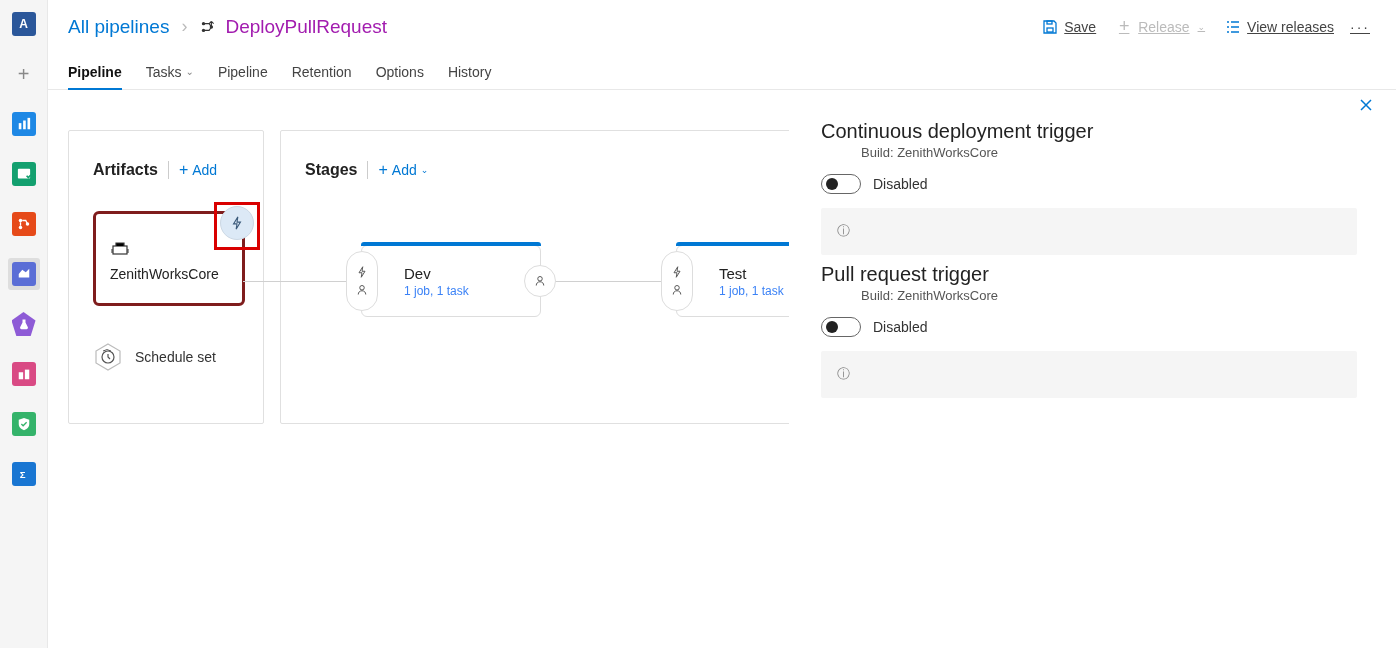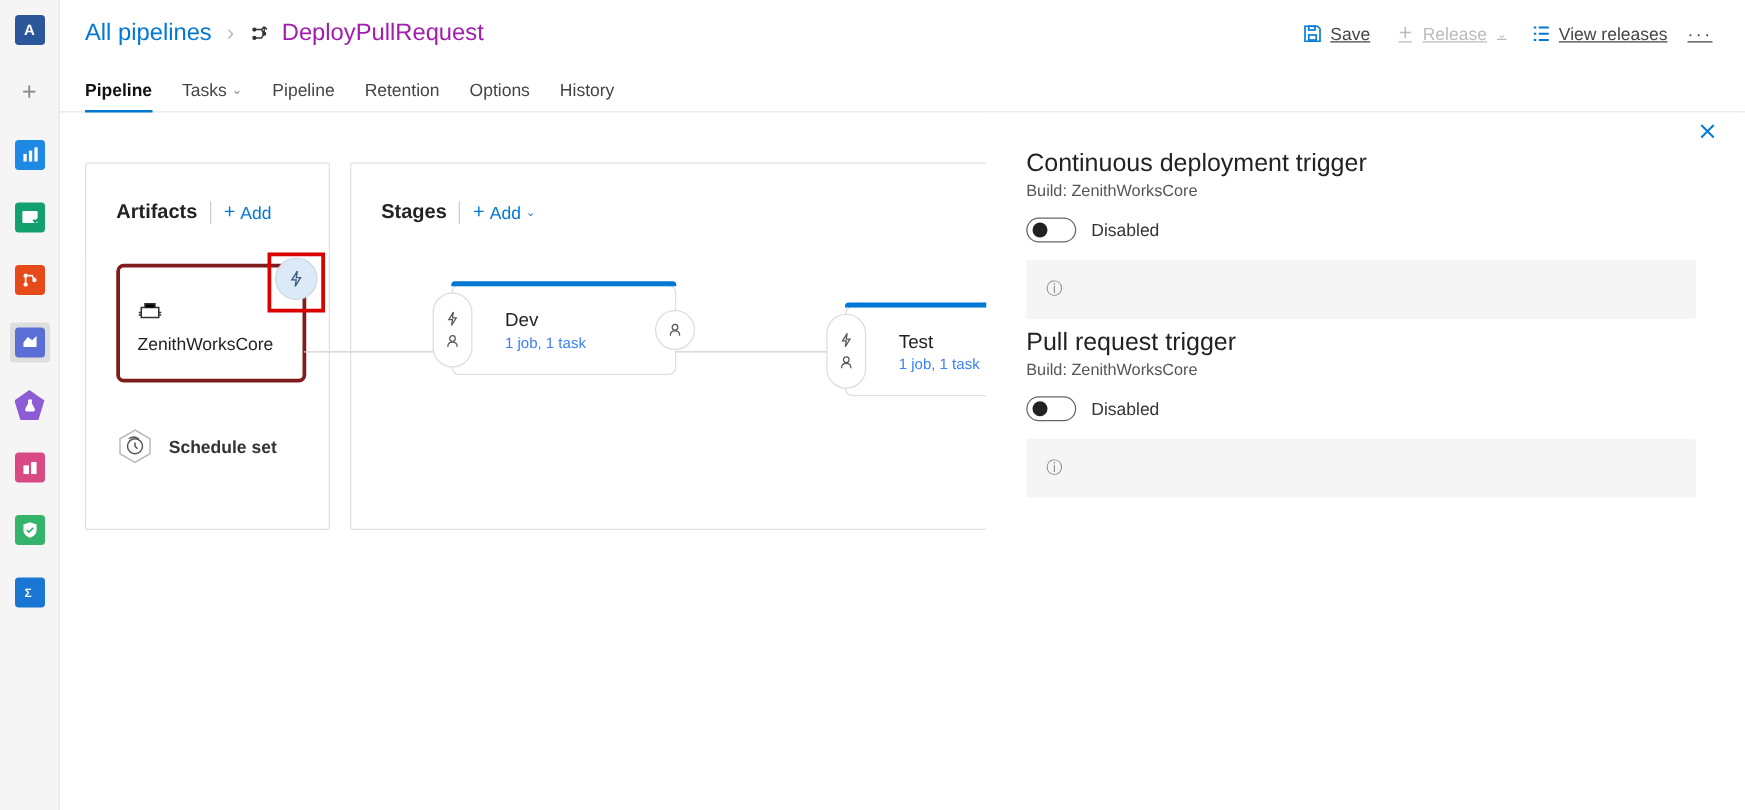--- a/index.html
+++ b/index.html
@@ -43,38 +43,38 @@
   .section-title { font-size: 16px; font-weight: 600; color:#222;}
   .section-sep { width:1px; height:18px; background:#ccc;}
   .section-add { color:#0078d4; font-size:14px; display:flex; align-items:center; gap:4px; cursor:pointer;}
   
   .artifact-card { border:3px solid #7f1d1d; border-radius:6px; height:95px; width:152px; position: relative; padding: 26px 14px 0 14px; background: #fff;}
   .artifact-card .trigger-btn { position:absolute; top: -8px; right: -12px; width:34px; height:34px; border-radius:50%; background:#dce9f6; border:1px solid #ccd8e4; display:flex; align-items:center; justify-content:center; cursor:pointer;}
   .artifact-card .highlight-box { position:absolute; top: -12px; right: -18px; width:46px; height:48px; border: 3px solid #d90000; pointer-events:none;}
   .artifact-name { font-size: 14px; color:#222; margin-top:6px;}
   .artifact-ico { color:#333;}
   
-  .schedule-row { display:flex; align-items:center; gap:12px; margin-top: 36px; font-weight: bold;}
+  .schedule-row { display:flex; align-items:center; gap:12px; margin-top: 36px;}
   .hex { width:30px; height:30px; position:relative; display:flex; align-items:center; justify-content:center;}
   
   .conn-line { position:absolute; height:1px; background:#d0d0d0;}
   
   .stage-card { position:absolute; border:1px solid #ddd; border-radius:6px; background:#fff; height:72px; width:180px; display:flex; flex-direction:column; justify-content:center; padding-left: 42px; padding-right:10px;}
   .stage-card::before { content:""; position:absolute; top:-4px; left:-1px; right:-1px; height:4px; background:#0078d4; border-radius:3px 3px 0 0;}
   .stage-name { font-size:15px; color:#222;}
   .stage-sub { font-size:12px; color:#3b82f6; margin-top:2px;}
   .pre-cond { position:absolute; left:-16px; top:50%; transform:translateY(-50%); width:32px; height:60px; border:1px solid #ddd; border-radius:16px; background:#fff; display:flex; flex-direction:column; align-items:center; justify-content:center; gap:4px;}
   .post-cond { position:absolute; right:-16px; top:50%; transform:translateY(-50%); width:32px; height:32px; border:1px solid #ddd; border-radius:50%; background:#fff; display:flex; align-items:center; justify-content:center;}
   .mini-ico { width:14px; height:14px; display:flex; align-items:center; justify-content:center; color:#555;}
   
   
   .flyout { position:absolute; right:11px; top:90px; bottom:0; width:596px; background:#fff; border-left:0; padding: 16px 28px 0 32px;}
   .flyout .close { position:absolute; top:8px; right:12px; color:#0078d4; font-size:16px; cursor:pointer;}
   .fly-h1 { font-size: 20px; font-weight:400; color:#222; margin: 14px 0 2px 0;}
-  .fly-sub { font-size: 13px; color:#555; margin-bottom: 12px;}
+  .fly-sub { font-size: 13px; color:#555; margin-bottom: 12px; margin-left: 40px;}
   .toggle-row { display:flex; align-items:center; gap:12px; margin: 14px 0;}
   .toggle { width:40px; height:20px; border:1px solid #666; border-radius:11px; position:relative; cursor:pointer; background:#fff;}
   .toggle .knob { position:absolute; width:12px; height:12px; border-radius:50%; background:#222; top:3px; left:4px;}
   .toggle-label { font-size:14px; color:#333;}
   .info-box { background:#f5f5f5; padding: 14px 16px; font-size:13px; color:#444; border-radius:2px; display:flex; gap:10px; line-height:1.45;}
   .info-box .i { flex:none; color:#888;}
   
 </style>
 </head>
 <body>
@@ -265,21 +265,21 @@
         <span class="section-add">
           <span style="color:#0078d4;font-size:16px;">+</span>
           <span>Add</span>
           <span style="font-size:9px;color:#0078d4;">⌄</span>
         </span>
       </div>
 
       <div class="conn-line" style="left:-38px; top:150px; width:108px;"></div>
       <div class="conn-line" style="left:260px; top:150px; width:130px;"></div>
 
-      <div class="stage-card" style="left:80px; top:97px;">
+      <div class="stage-card" style="left:80px; top:114px;">
         <div class="pre-cond">
           <span class="mini-ico">
               <svg width="12" height="12" viewBox="0 0 16 16">
                 <path d="M9 1L4 9h4l-1 6 5-8H8z" fill="none" stroke="#555" stroke-width="1.3"></path>
               </svg>
             </span>
           <span class="mini-ico">
               <svg width="12" height="12" viewBox="0 0 16 16">
                 <circle cx="8" cy="5" r="3" fill="none" stroke="#555" stroke-width="1.3"></circle>
                 <path d="M3 14c0-3 2-5 5-5s5 2 5 5" fill="none" stroke="#555" stroke-width="1.3"></path>

